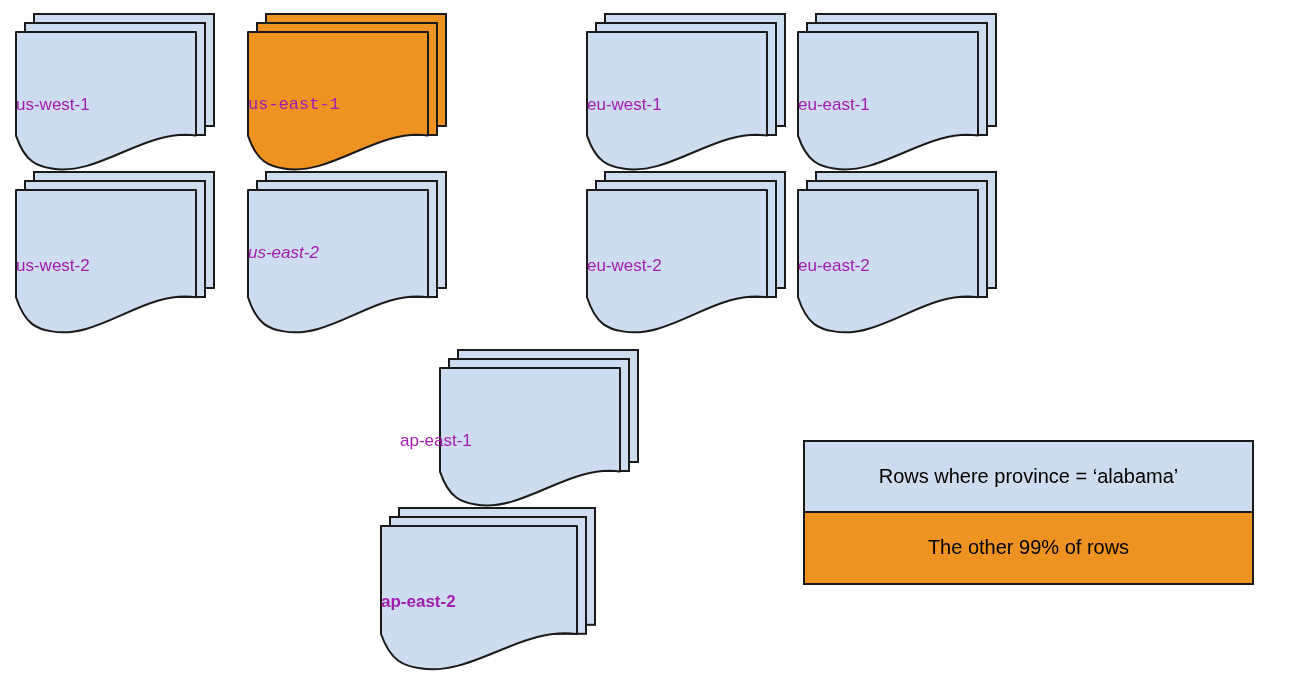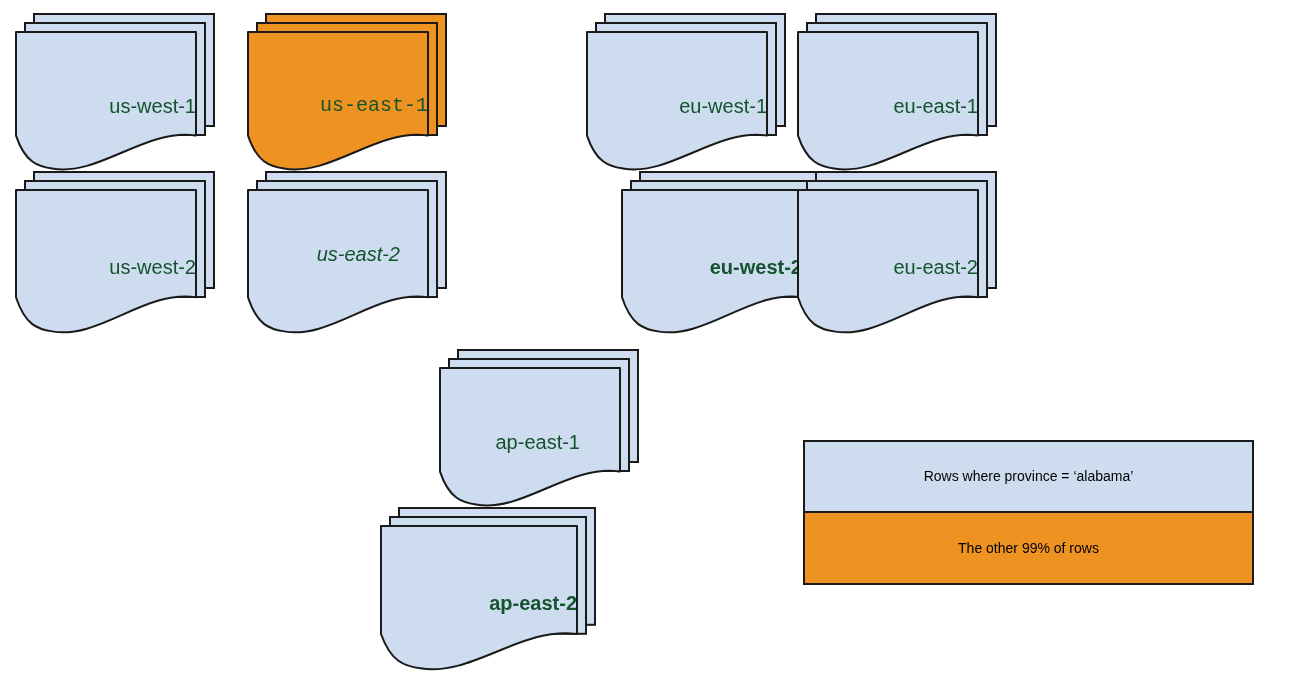--- a/index.html
+++ b/index.html
@@ -21,44 +21,44 @@
   }
   .stack {
     position: absolute;
   }
   .stack svg {
     display: block;
     overflow: visible;
   }
   .doc-label {
     position: absolute;
-    font-size: 20px;
-    color: #14532d;
+    font-size: 17px;
+    color: #a21caf;
     white-space: nowrap;
-    text-align: right;
+    text-align: left;
     line-height: 1;
     pointer-events: none;
   }
   .legend {
     position: absolute;
     left: 803px;
     top: 440px;
     width: 451px;
     height: 145px;
     border: 2px solid #1a1a1a;
     box-sizing: border-box;
     display: flex;
     flex-direction: column;
   }
   .legend-row {
     flex: 1 1 50%;
     display: flex;
     align-items: center;
     justify-content: center;
-    font-size: 14px;
+    font-size: 20px;
     color: #000000;
     box-sizing: border-box;
   }
   .legend-row.blue {
     background: #cedcf0;
     border-bottom: 2px solid #1a1a1a;
   }
   .legend-row.orange {
     background: #ee9322;
   }
@@ -144,21 +144,21 @@
         </g>
         <g transform="translate(9,9)">
           <rect x="0" y="0" width="180" height="116" fill="#cedcf0" stroke="#1a1a1a" stroke-width="2"></rect>
         </g>
         <g transform="translate(0,18)">
           <path d="M 0 0 L 180 0 L 180 107.3 C 129.6 99.325, 82.8 150.075, 36 141.375 C 21.599999999999998 139.2, 9 134.85, 0 107.3 Z" fill="#cedcf0" stroke="#1a1a1a" stroke-width="2" stroke-linejoin="round"></path>
         </g>
       </svg>
       <div class="doc-label" style="left: 0px; top: 72px; width: 152px; font-style: italic;">us-east-2</div>
     </div>
-    <div class="stack" style="left: 622px; top: 172px; width: 180px; height: 163px; font-weight: bold;">
+    <div class="stack" style="left: 587px; top: 172px; width: 180px; height: 163px;">
       <svg width="198" height="163" viewBox="0 0 198 163">
         <g transform="translate(18,0)">
           <rect x="0" y="0" width="180" height="116" fill="#cedcf0" stroke="#1a1a1a" stroke-width="2"></rect>
         </g>
         <g transform="translate(9,9)">
           <rect x="0" y="0" width="180" height="116" fill="#cedcf0" stroke="#1a1a1a" stroke-width="2"></rect>
         </g>
         <g transform="translate(0,18)">
           <path d="M 0 0 L 180 0 L 180 107.3 C 129.6 99.325, 82.8 150.075, 36 141.375 C 21.599999999999998 139.2, 9 134.85, 0 107.3 Z" fill="#cedcf0" stroke="#1a1a1a" stroke-width="2" stroke-linejoin="round"></path>
         </g>

